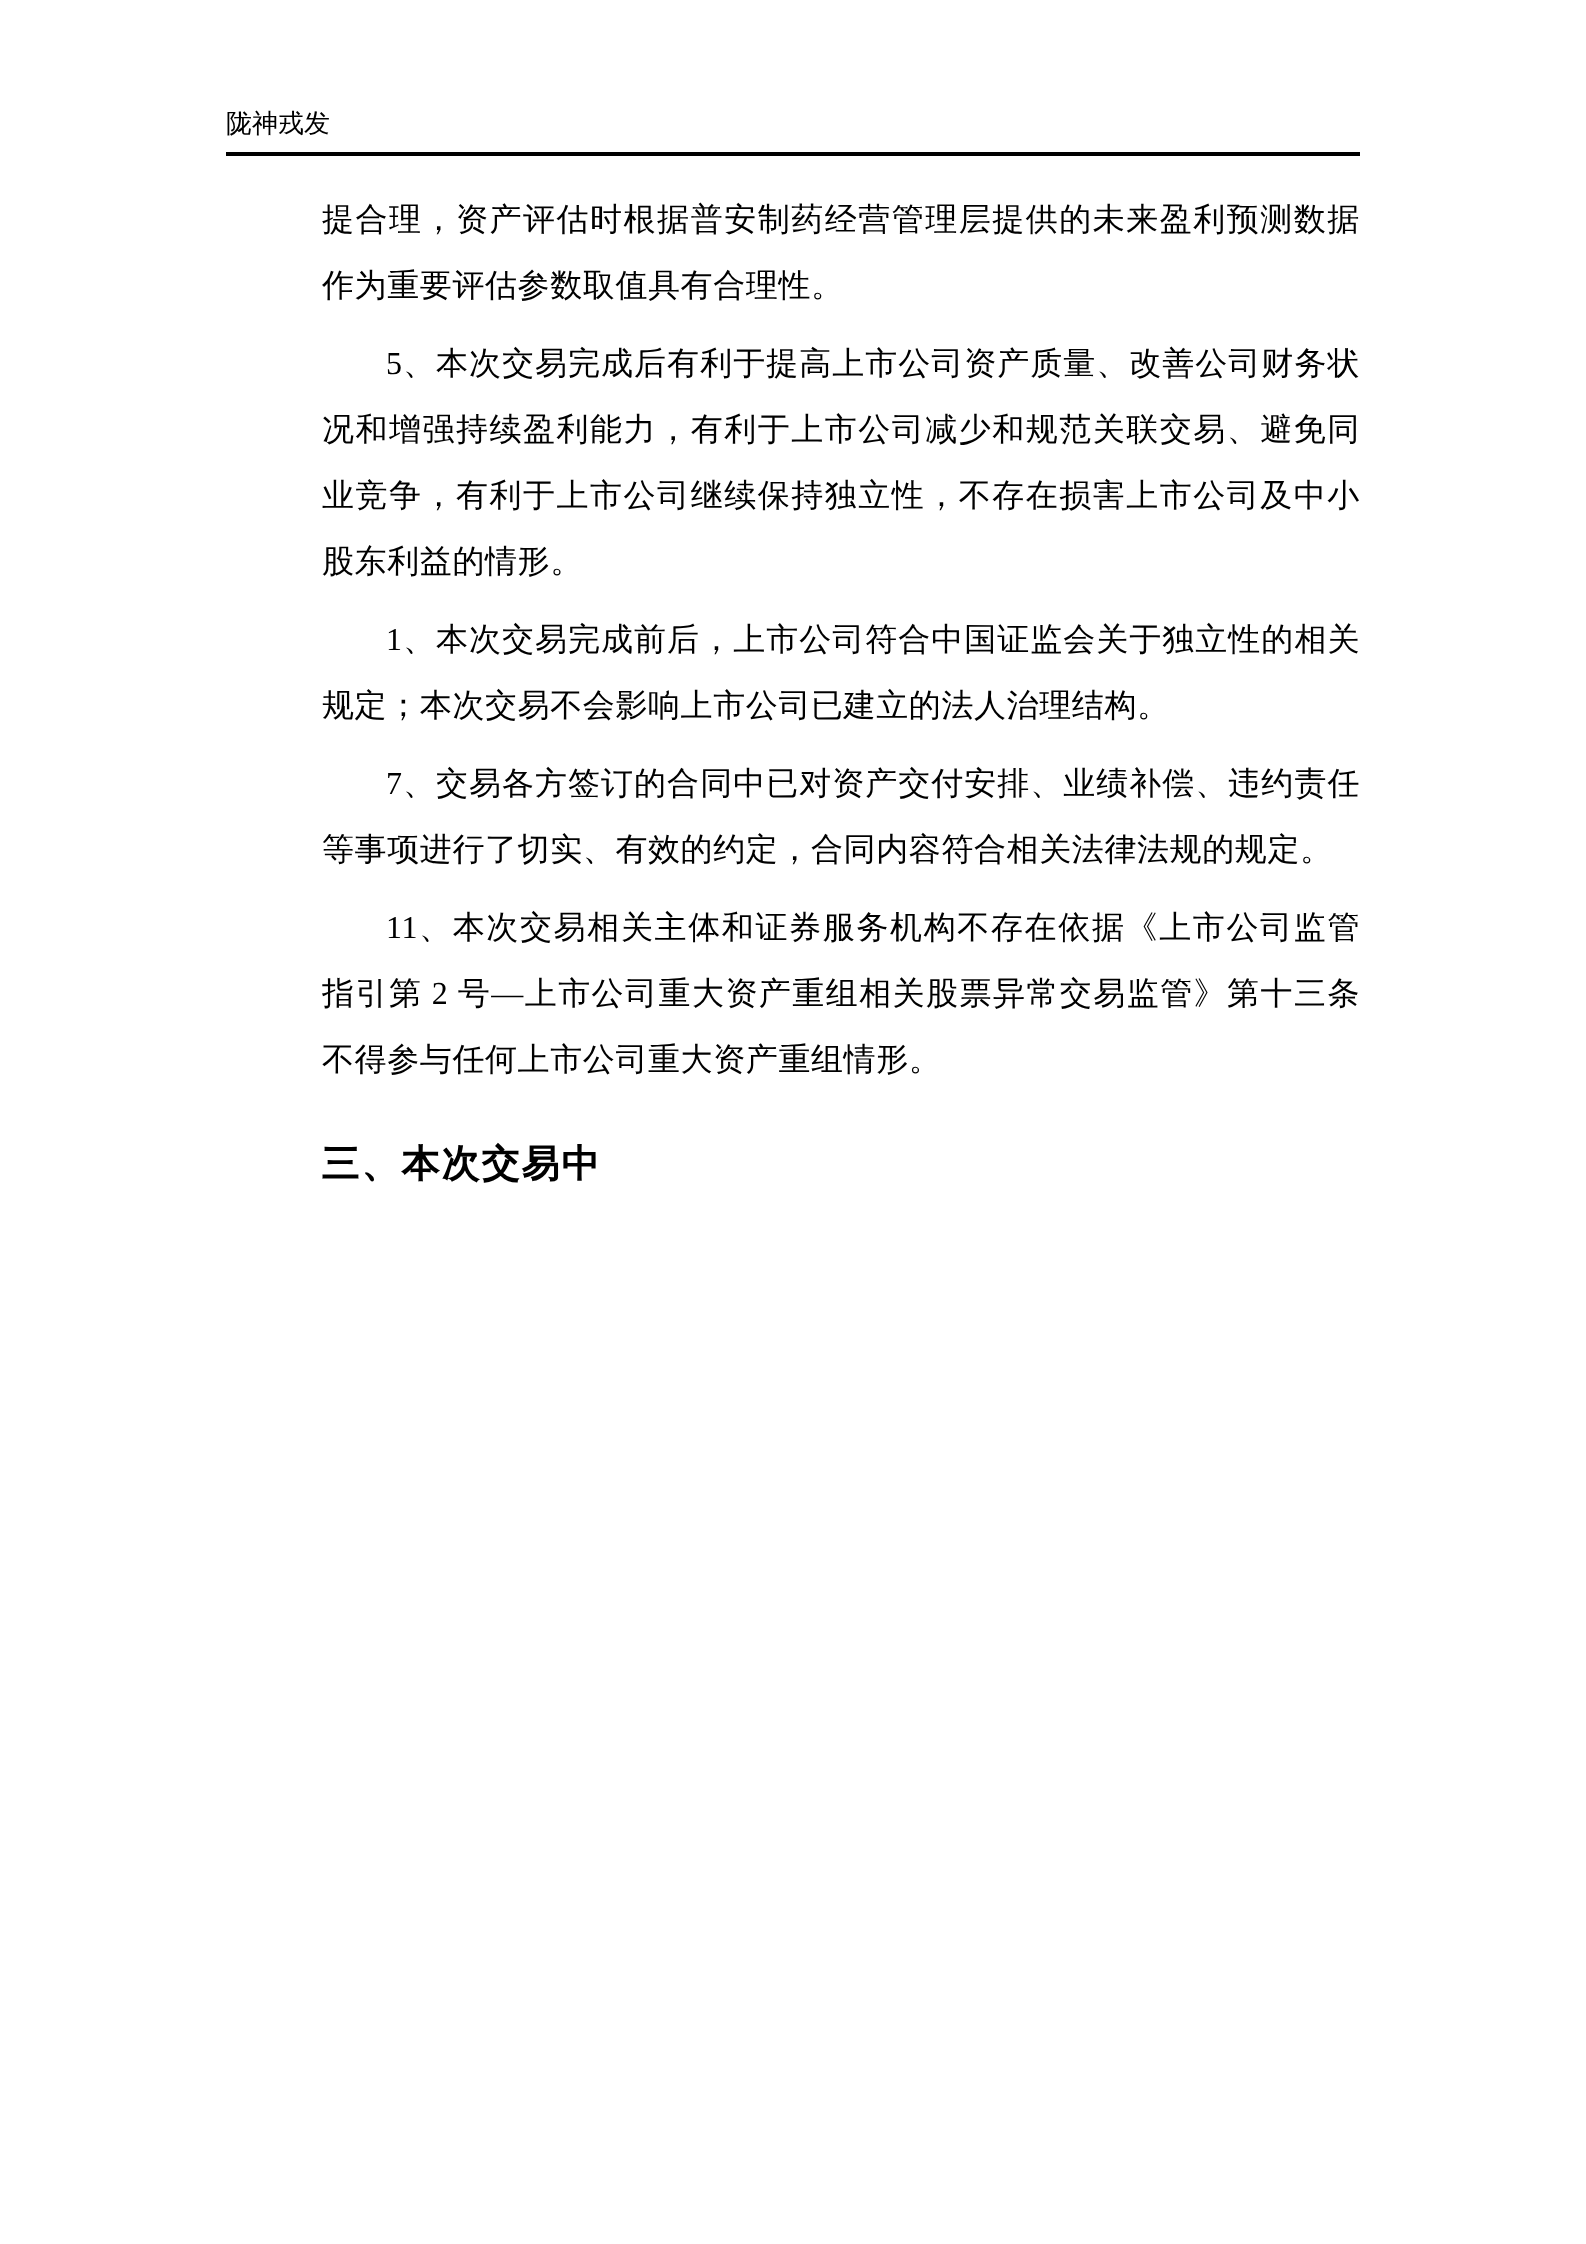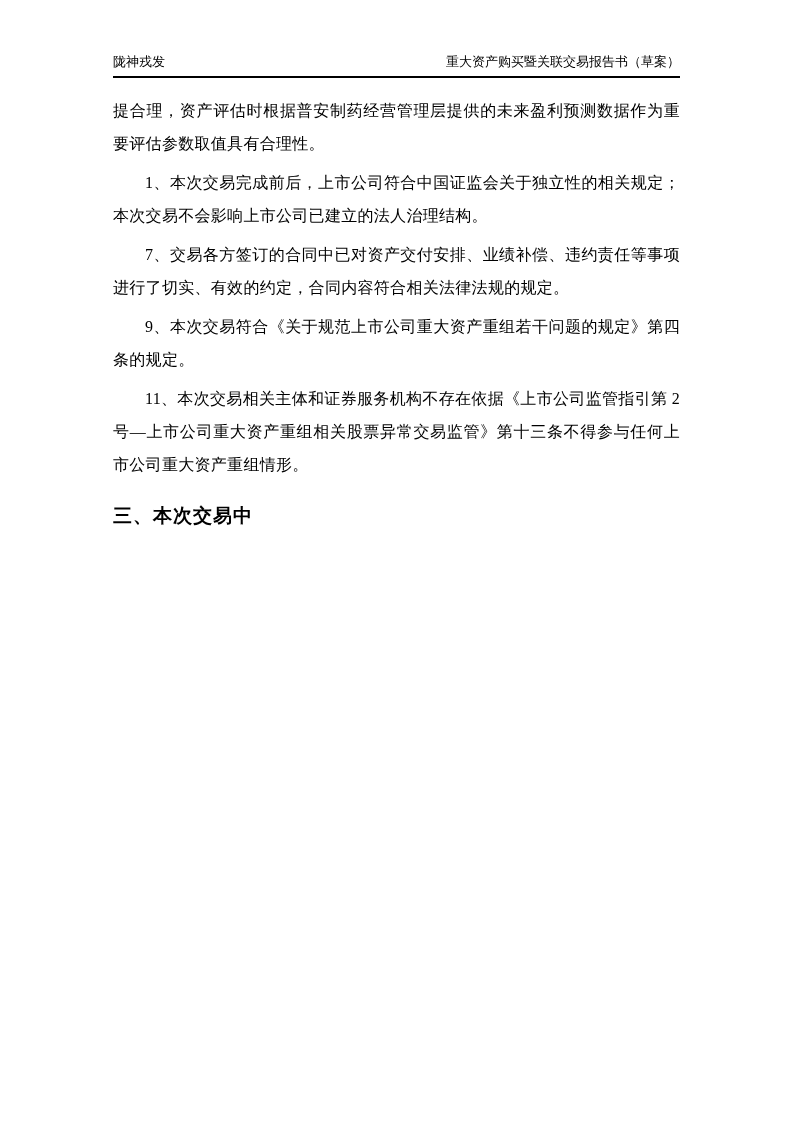--- a/index.html
+++ b/index.html
@@ -18,20 +18,21 @@
   .doc-header {
     display: flex;
     justify-content: space-between;
     align-items: flex-end;
     font-size: 13px;
     padding-bottom: 5px;
     border-bottom: 2px solid #000000;
   }
   .doc-body {
     margin-top: 16px;
+    margin-left: 48px;
   }
   .para {
     font-size: 16px;
     line-height: 33px;
     text-align: justify;
     text-indent: 32px;
     margin-bottom: 6px;
     letter-spacing: 0.3px;
   }
   .para.no-indent { text-indent: 0; }
@@ -52,28 +53,27 @@
     margin-left: 24px;
   }
 </style>
 </head>
 <body>
 
 <div class="page">
 
   <header class="doc-header">
     <span>陇神戎发</span>
-    <span>重大资产购买暨关联交易报告书（草案）</span>
   </header>
 
   <main class="doc-body">
     <p class="para no-indent">提合理，资产评估时根据普安制药经营管理层提供的未来盈利预测数据作为重要评估参数取值具有合理性。</p>
+    <p class="para">5、本次交易完成后有利于提高上市公司资产质量、改善公司财务状况和增强持续盈利能力，有利于上市公司减少和规范关联交易、避免同业竞争，有利于上市公司继续保持独立性，不存在损害上市公司及中小股东利益的情形。</p>
     <p class="para">1、本次交易完成前后，上市公司符合中国证监会关于独立性的相关规定；本次交易不会影响上市公司已建立的法人治理结构。</p>
     <p class="para">7、交易各方签订的合同中已对资产交付安排、业绩补偿、违约责任等事项进行了切实、有效的约定，合同内容符合相关法律法规的规定。</p>
-    <p class="para">9、本次交易符合《关于规范上市公司重大资产重组若干问题的规定》第四条的规定。</p>
     <p class="para">11、本次交易相关主体和证券服务机构不存在依据《上市公司监管指引第 2 号—上市公司重大资产重组相关股票异常交易监管》第十三条不得参与任何上市公司重大资产重组情形。</p>
 
     <h2 class="section-heading">三、本次交易中</h2>
 
   </main>
 
   <footer class="doc-footer">
     <span>287</span>
   </footer>
 

